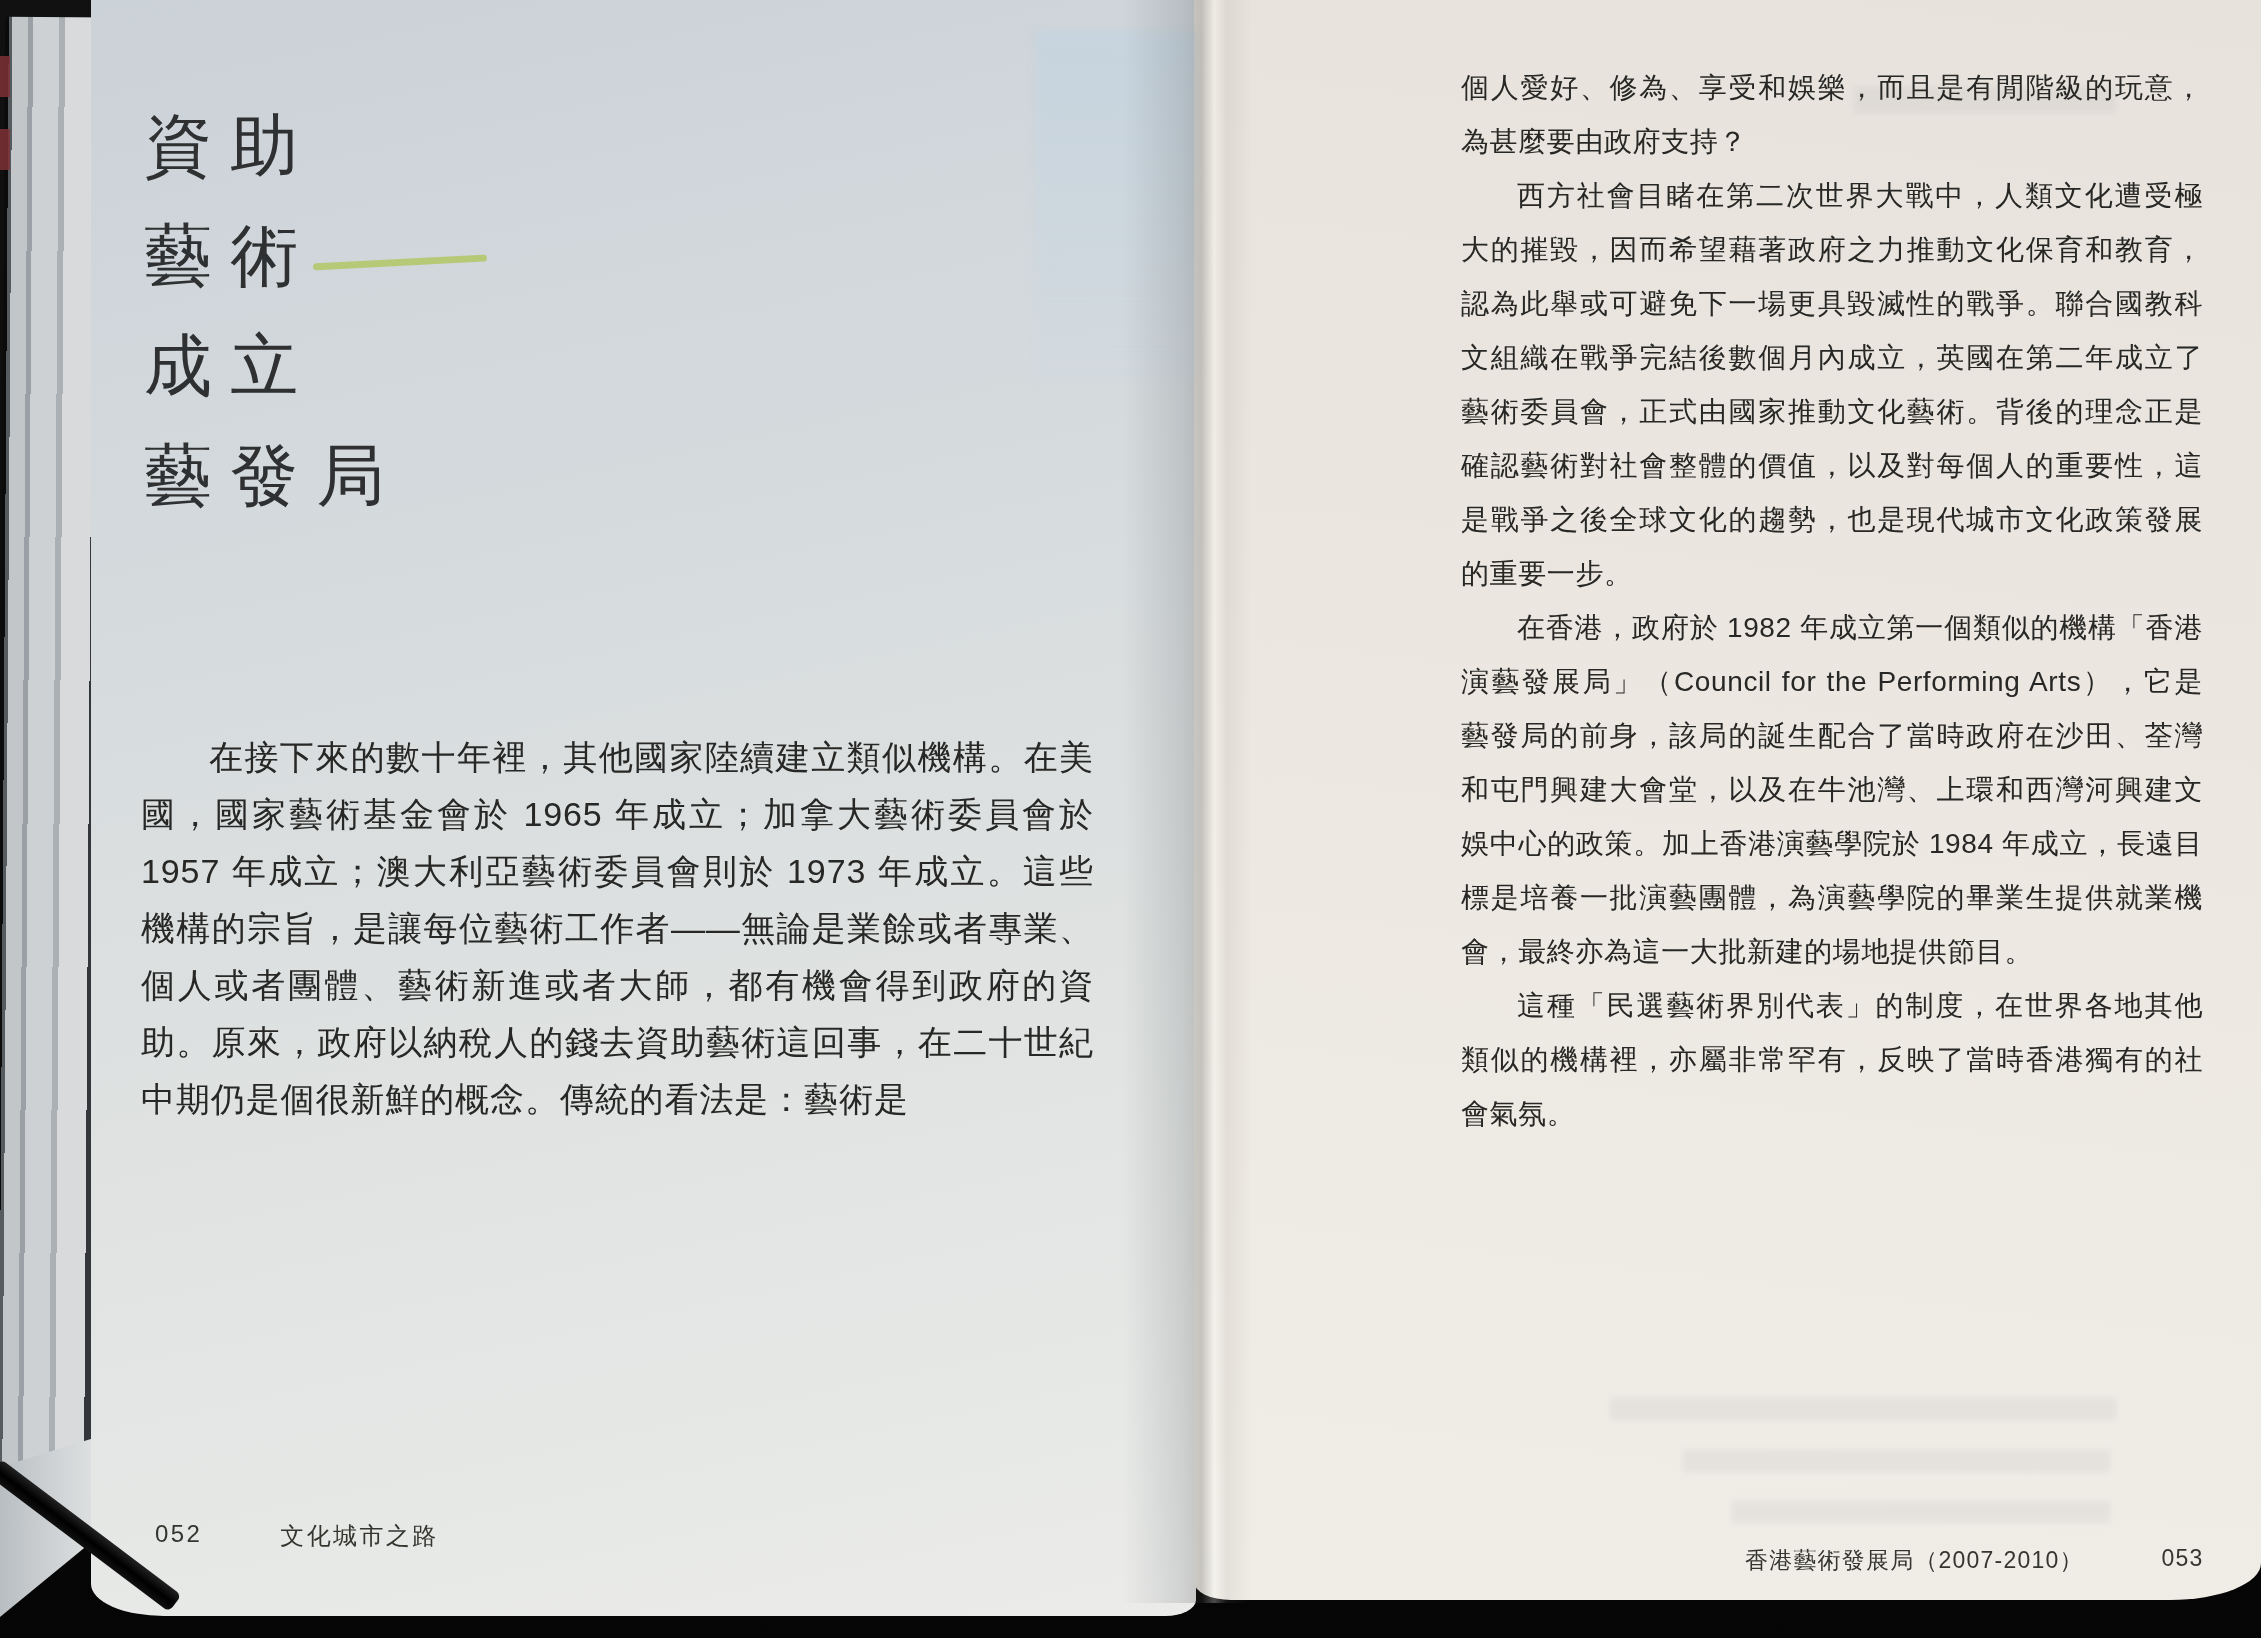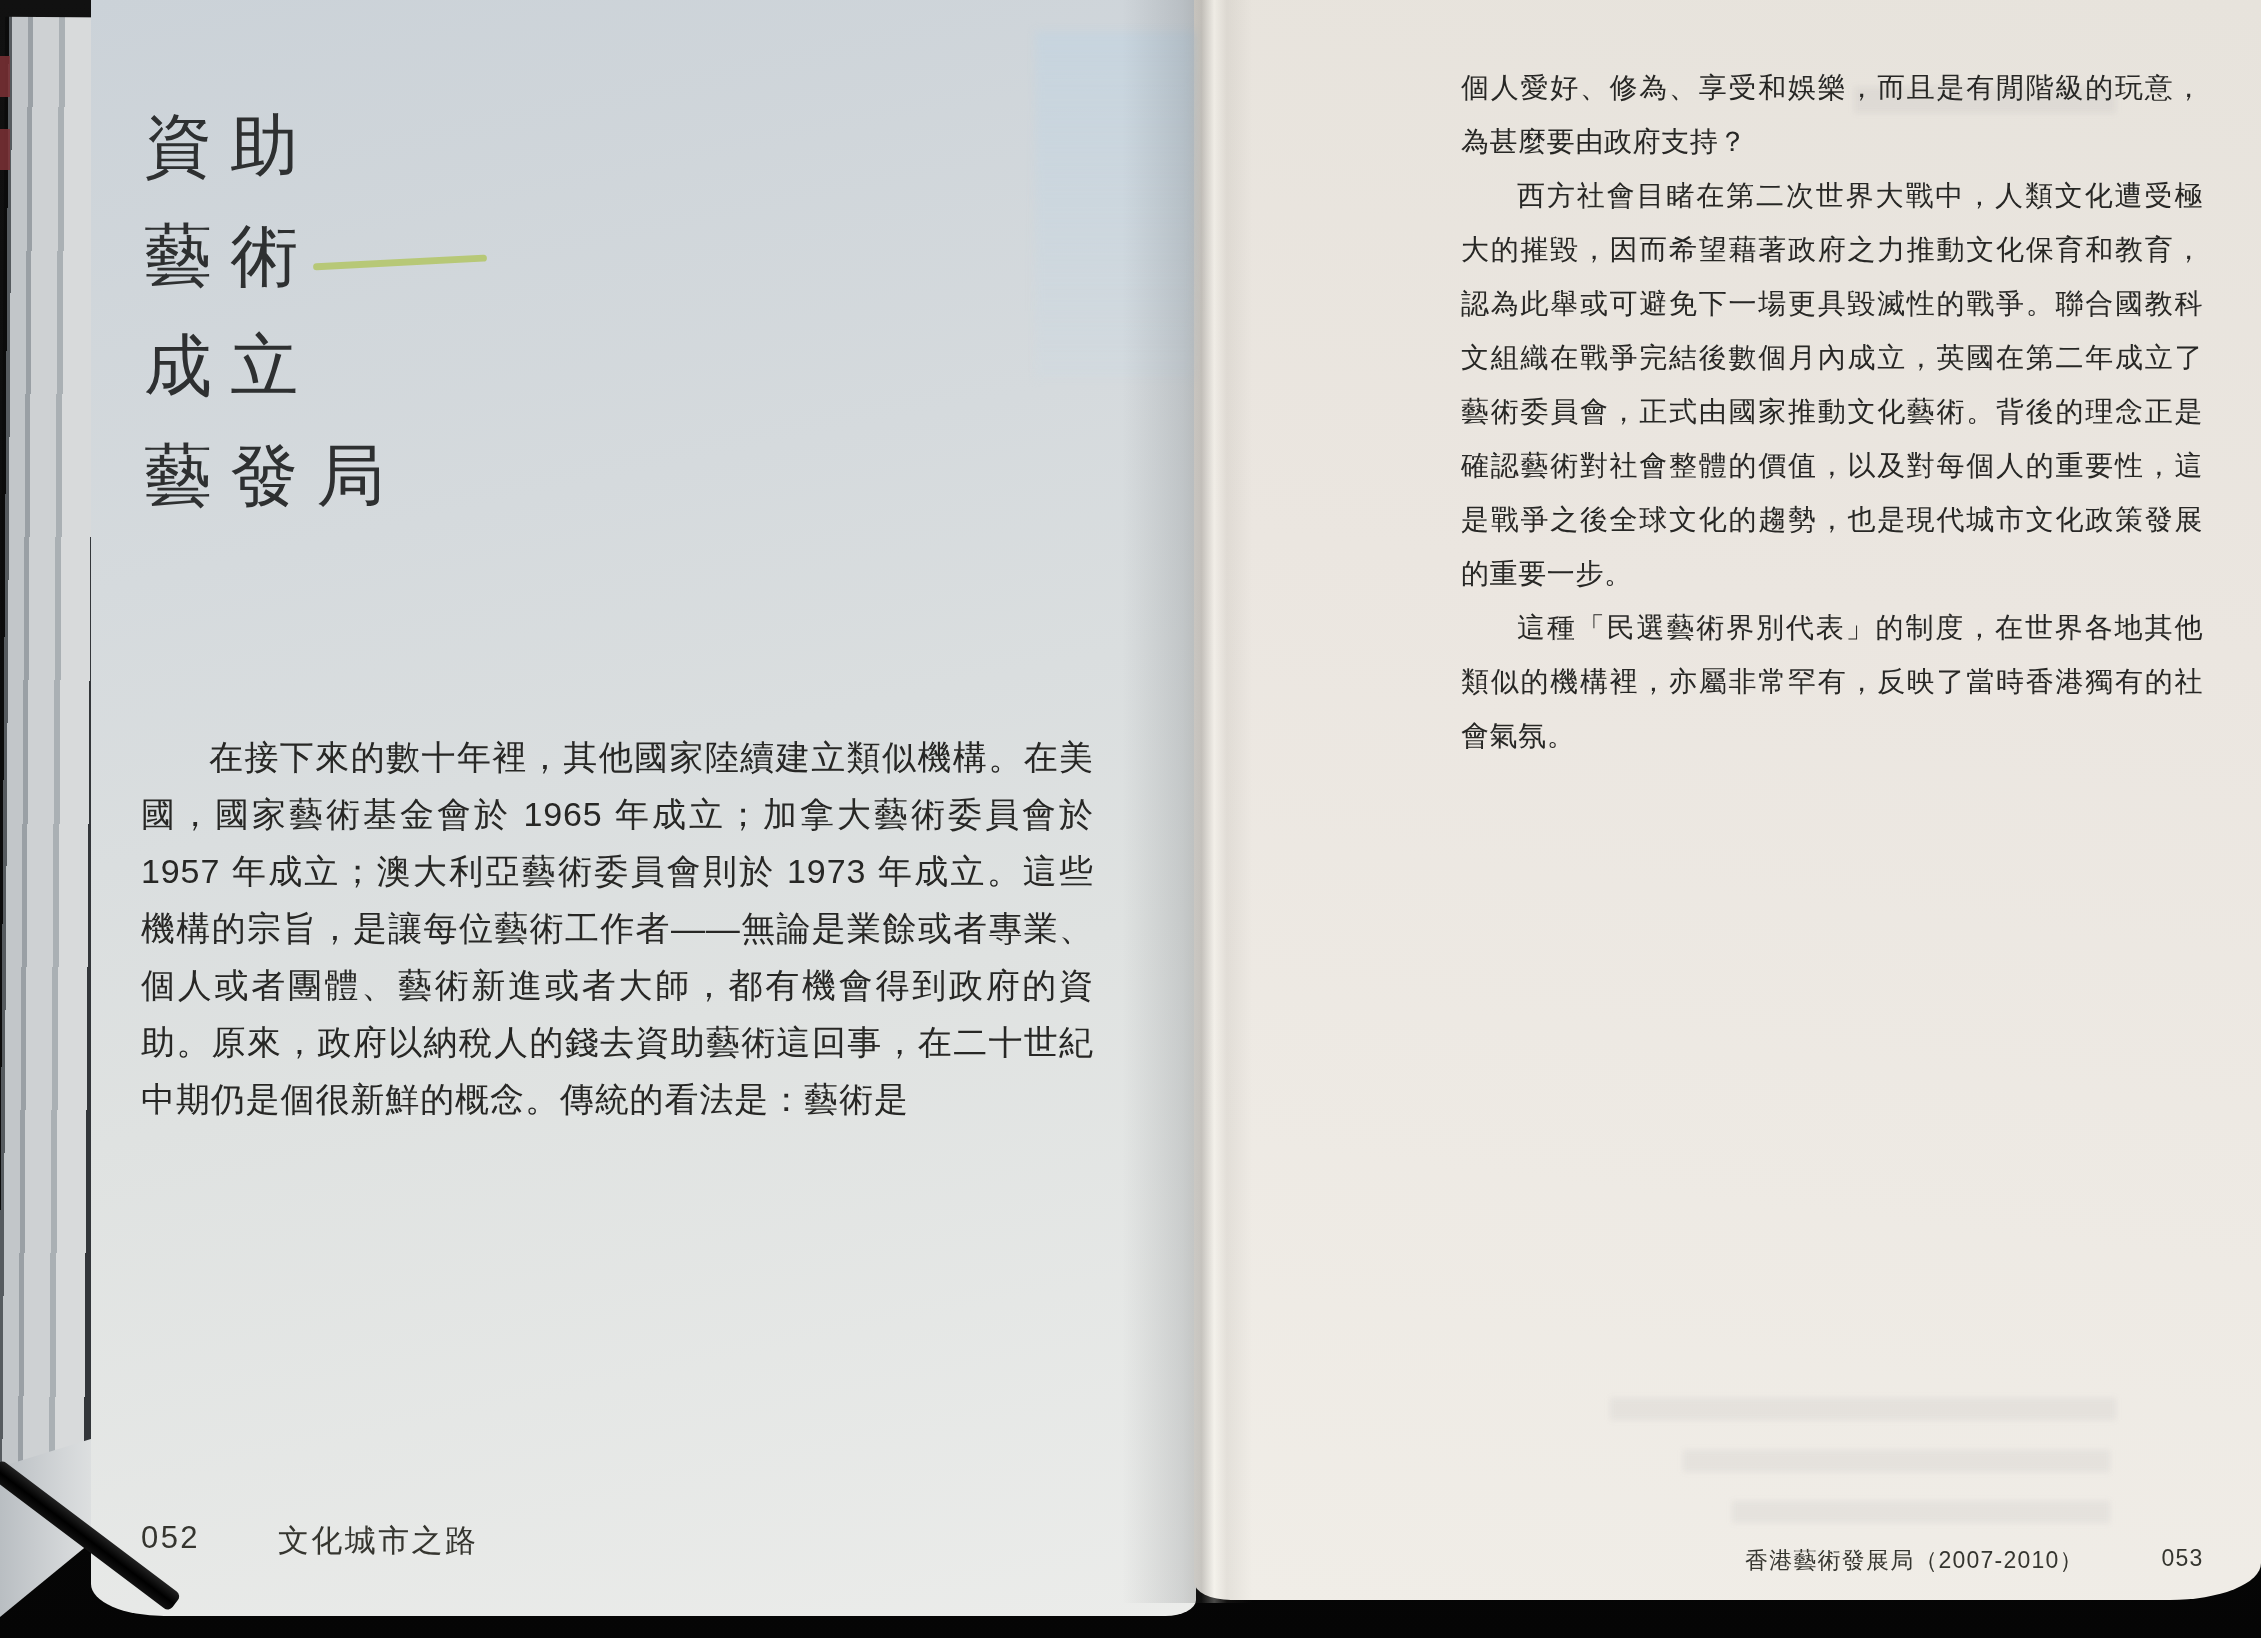--- a/index.html
+++ b/index.html
@@ -68,21 +68,21 @@
     font-size:34px; line-height:57px; letter-spacing:0.9px;
   }
   .right-body {
     left:1461px; top:61px; width:742px;
     font-size:28px; line-height:54px; letter-spacing:0.6px;
   }
   .body-block p { margin:0; text-indent:2em; }
   .footer {
     position:absolute; z-index:4; color:#35352f; display:flex; white-space:nowrap;
   }
-  .footer-left { left:141px; top:1520px; font-size:31px; gap:78px; letter-spacing:2.4px; }
+  .footer-left { left:155px; top:1520px; font-size:24px; gap:78px; letter-spacing:2.4px; }
   .footer-right { left:1745px; top:1545px; font-size:23px; gap:78px; letter-spacing:1.2px; }
   
   .bleed { position:absolute; background:rgba(100,100,108,.07); filter:blur(3px); z-index:3; }
   .bleed.b1 { left:1854px; top:87px;  width:262px; height:25.6px; }
   .bleed.b2 { left:1610px; top:1398px; width:506px; height:22px; }
   .bleed.b3 { left:1732px; top:1501px; width:378px; height:22px; }
   .bleed.b4 { left:1683px; top:1450px; width:427px; height:22px; }
 </style>
 </head>
 <body>
@@ -114,20 +114,21 @@
   </div>
 
   <div class="footer footer-left">
     <span>052</span>
     <span>文化城市之路</span>
   </div>
 
   <div class="body-block right-body">
     <p style="text-indent:0">個人愛好、修為、享受和娛樂，而且是有閒階級的玩意，為甚麼要由政府支持？</p>
     <p>西方社會目睹在第二次世界大戰中，人類文化遭受極大的摧毀，因而希望藉著政府之力推動文化保育和教育，認為此舉或可避免下一場更具毀滅性的戰爭。聯合國教科文組織在戰爭完結後數個月內成立，英國在第二年成立了藝術委員會，正式由國家推動文化藝術。背後的理念正是確認藝術對社會整體的價值，以及對每個人的重要性，這是戰爭之後全球文化的趨勢，也是現代城市文化政策發展的重要一步。</p>
+    <p>在香港，政府於 1982 年成立第一個類似的機構「香港演藝發展局」（Council for the Performing Arts），它是藝發局的前身，該局的誕生配合了當時政府在沙田、荃灣和屯門興建大會堂，以及在牛池灣、上環和西灣河興建文娛中心的政策。加上香港演藝學院於 1984 年成立，長遠目標是培養一批演藝團體，為演藝學院的畢業生提供就業機會，最終亦為這一大批新建的場地提供節目。</p>
     <p>這種「民選藝術界別代表」的制度，在世界各地其他類似的機構裡，亦屬非常罕有，反映了當時香港獨有的社會氣氛。</p>
   </div>
 
   <div class="footer footer-right">
     <span>香港藝術發展局（2007-2010）</span>
     <span>053</span>
   </div>
 
   <div class="bleed b1"></div>
   <div class="bleed b2"></div>

